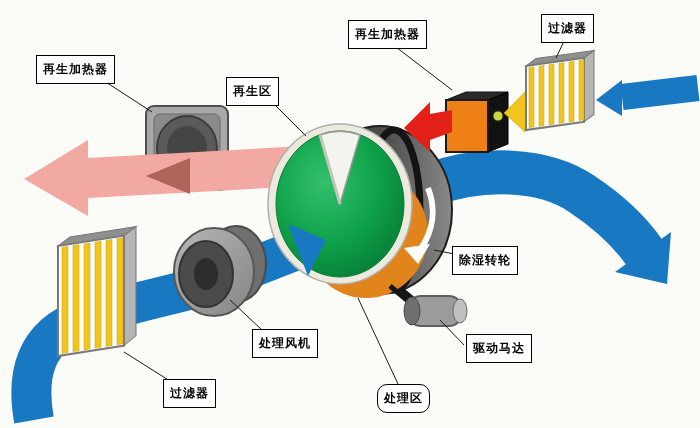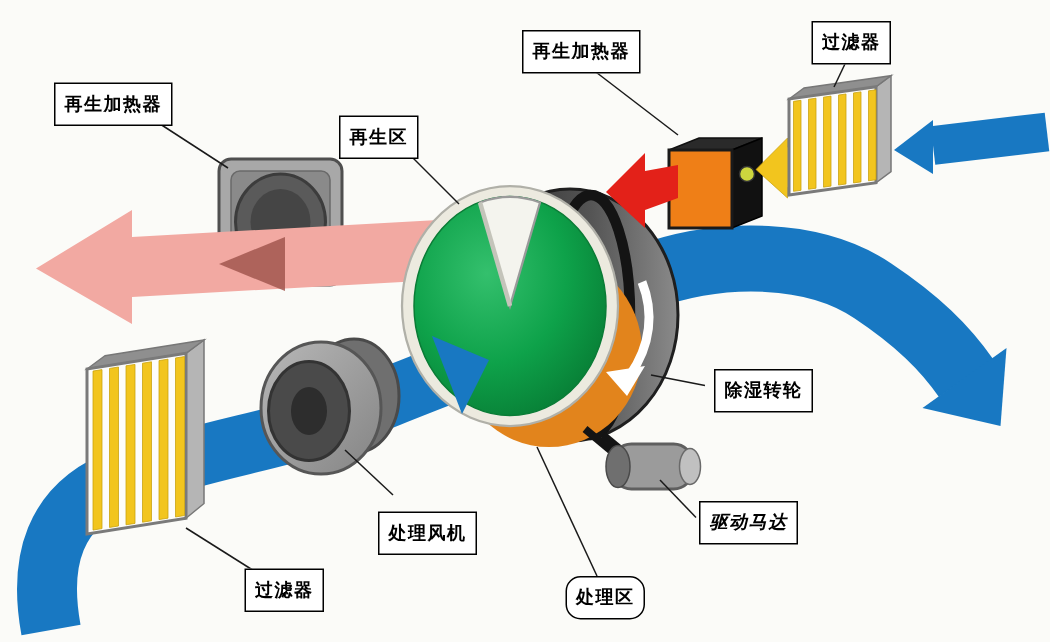--- a/index.html
+++ b/index.html
@@ -150,19 +150,19 @@
       <line x1="262" y1="330" x2="230" y2="300"></line>
       <line x1="398" y1="384" x2="358" y2="298"></line>
       <line x1="170" y1="381" x2="124" y2="352"></line>
     </g>
   </svg>
 
   <div class="label-box" style="left:36px;top:55px;">再生加热器</div>
   <div class="label-box" style="left:226px;top:57px;margin-top:20px;">再生区</div>
   <div class="label-box" style="left:348px;top:20px;">再生加热器</div>
   <div class="label-box" style="left:541px;top:14px;">过滤器</div>
-  <div class="label-box" style="left:476px;top:246px;">除湿转轮</div>
-  <div class="label-box" style="left:466px;top:334px;font-style:italic;">驱动马达</div>
-  <div class="label-box" style="left:252px;top:341px;">处理风机</div>
+  <div class="label-box" style="left:452px;top:246px;">除湿转轮</div>
+  <div class="label-box" style="left:466px;top:334px;">驱动马达</div>
+  <div class="label-box" style="left:252px;top:329px;">处理风机</div>
   <div class="label-box" style="left:377px;top:384px;border-radius:10px;">处理区</div>
   <div class="label-box" style="left:163px;top:379px;">过滤器</div>
 
 </div>
 
 </body></html>

